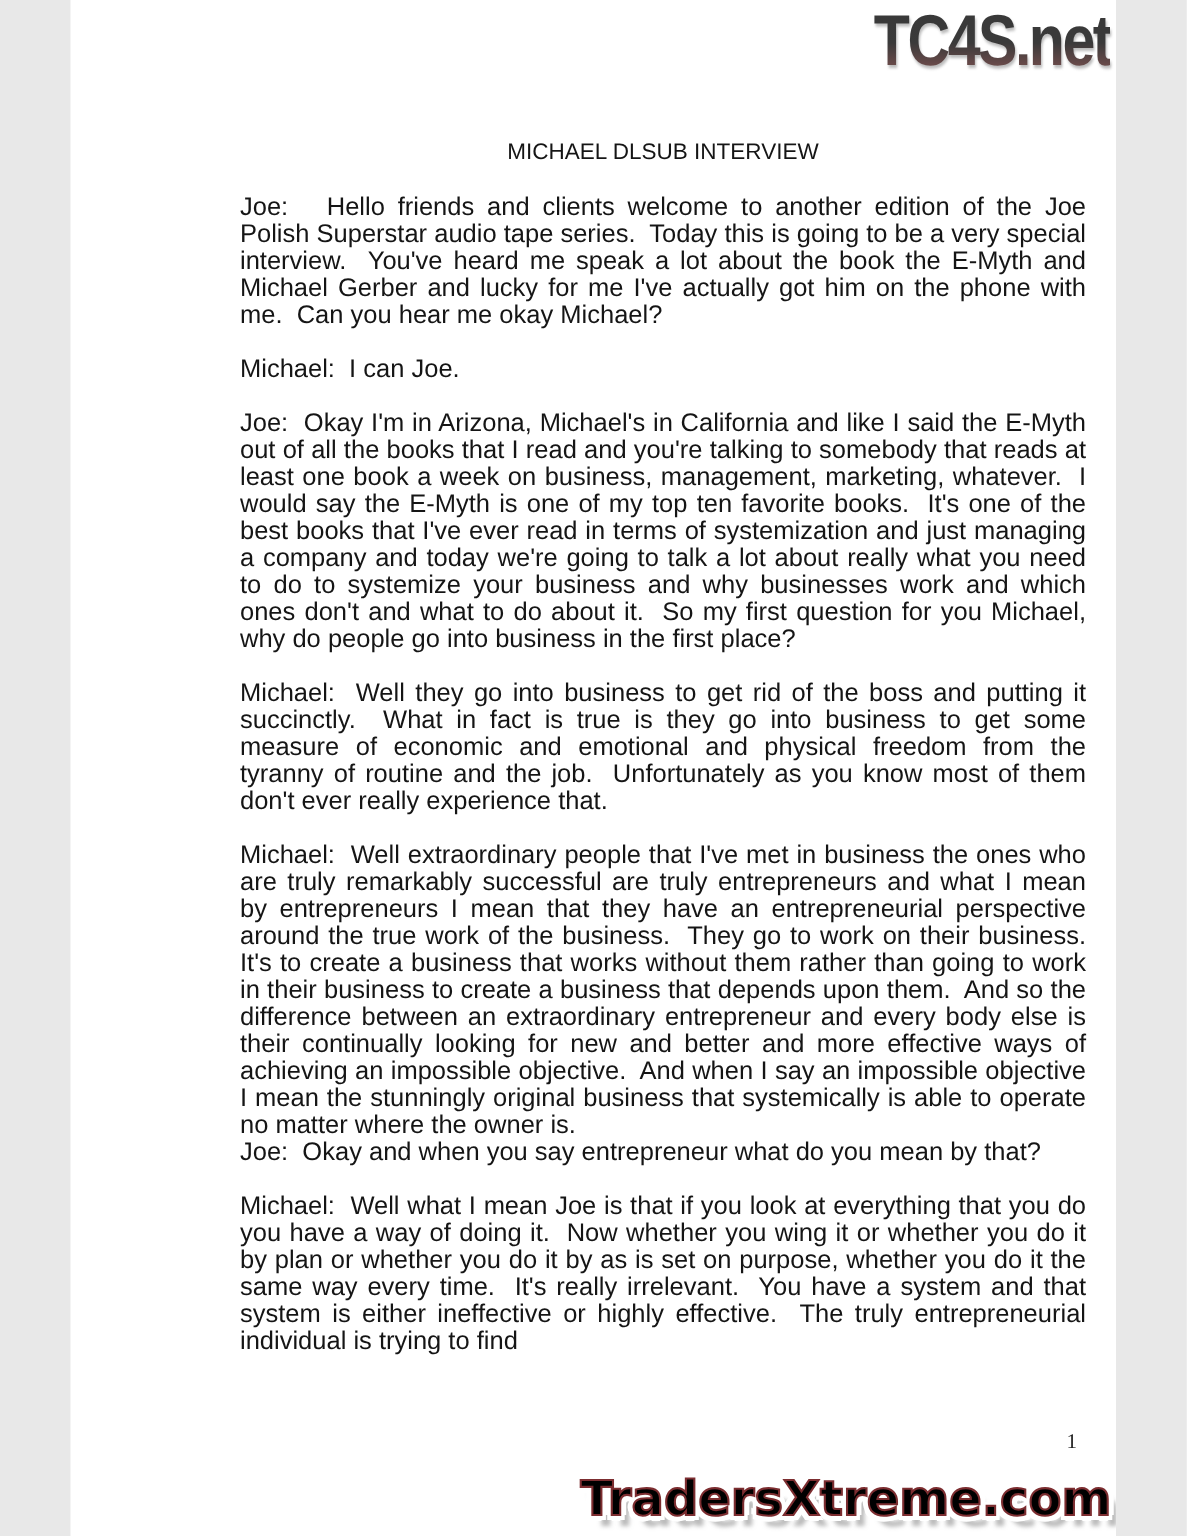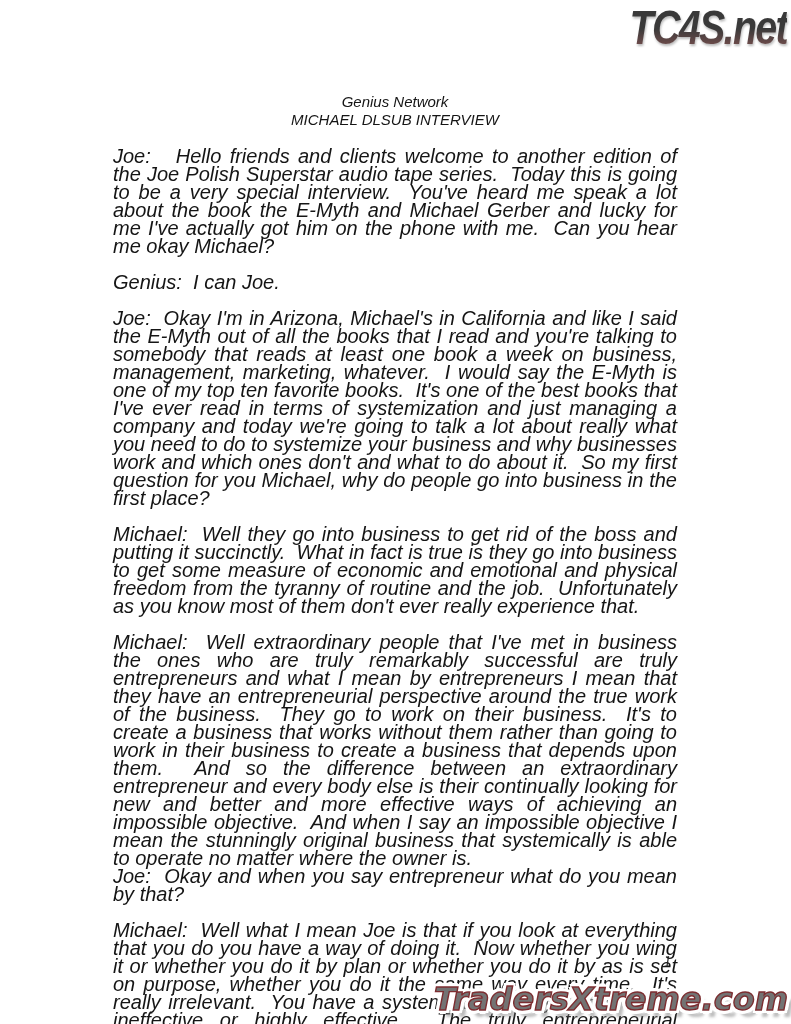--- a/index.html
+++ b/index.html
@@ -1,40 +1,39 @@
 <!DOCTYPE html>
 <html><head>
 <meta charset="utf-8">
 <style>
   html,body{margin:0;padding:0;background:#e8e8e8;}
   .page{
     position:relative;
-    width:791px;height:1024px;
+    width:697px;height:1024px;
     background:#ffffff;
     margin:0 auto;
     overflow:hidden;
     font-family:"Liberation Sans", sans-serif;
     color:#151515;
-    font-style:italic;
   }
   
   .content{
     position:absolute;
     left:113px;top:93px;
     width:564px;
   }
   .doc-title{
     text-align:center;
     font-size:15px;
     line-height:18px;
     margin:0 0 18px 0;
   }
   .para{
     margin:0 0 18px 0;
-    font-size:20px;
+    font-size:17px;
     line-height:18px;
     text-align:justify;
     white-space:pre-wrap;
   }
   .para.tight{margin-bottom:0;margin-top:17px;}
   
   .wm-tc4s{
     position:absolute;
     top:0px;right:4px;
     font-family:"Liberation Sans", sans-serif;
@@ -67,21 +66,21 @@
       7px 8px 3px rgba(110,110,110,0.55);
   }
   
   .wm-traders{
     position:absolute;
     right:3px;bottom:6px;
     font-family:"DejaVu Sans", sans-serif;
     font-weight:bold;
     font-size:32px;
     letter-spacing:0px;
-    color:#737373;
+    color:#000000;
     -webkit-text-stroke:1.4px #7c2d30;
     text-shadow:
       -4px 0 0 #ffffff, 4px 0 0 #ffffff,
       0 -4px 0 #ffffff, 0 4px 0 #ffffff,
       -3px -3px 0 #ffffff, 3px -3px 0 #ffffff,
       -3px 3px 0 #ffffff, 3px 3px 0 #ffffff,
       6px 7px 3px rgba(140,140,140,0.6);
   }
   
   .page-number{
@@ -94,27 +93,26 @@
 </style>
 </head>
 <body>
 
 <div class="page">
 
   <div class="wm-tc4s">TC4S.net</div>
 
   <div class="content">
     <div class="doc-title">
-      <div>Genius Network</div>
       <div>MICHAEL DLSUB INTERVIEW</div>
     </div>
 
     <p class="para">Joe:   Hello friends and clients welcome to another edition of the Joe Polish Superstar audio tape series.  Today this is going to be a very special interview.  You've heard me speak a lot about the book the E-Myth and Michael Gerber and lucky for me I've actually got him on the phone with me.  Can you hear me okay Michael?</p>
 
-    <p class="para">Genius:  I can Joe.</p>
+    <p class="para">Michael:  I can Joe.</p>
 
     <p class="para">Joe:  Okay I'm in Arizona, Michael's in California and like I said the E-Myth out of all the books that I read and you're talking to somebody that reads at least one book a week on business, management, marketing, whatever.  I would say the E-Myth is one of my top ten favorite books.  It's one of the best books that I've ever read in terms of systemization and just managing a company and today we're going to talk a lot about really what you need to do to systemize your business and why businesses work and which ones don't and what to do about it.  So my first question for you Michael, why do people go into business in the first place?</p>
 
     <p class="para">Michael:  Well they go into business to get rid of the boss and putting it succinctly.  What in fact is true is they go into business to get some measure of economic and emotional and physical freedom from the tyranny of routine and the job.  Unfortunately as you know most of them don't ever really experience that.</p>
 
 
     <p class="para tight">Michael:  Well extraordinary people that I've met in business the ones who are truly remarkably successful are truly entrepreneurs and what I mean by entrepreneurs I mean that they have an entrepreneurial perspective around the true work of the business.  They go to work on their business.  It's to create a business that works without them rather than going to work in their business to create a business that depends upon them.  And so the difference between an extraordinary entrepreneur and every body else is their continually looking for new and better and more effective ways of achieving an impossible objective.  And when I say an impossible objective I mean the stunningly original business that systemically is able to operate no matter where the owner is.</p>
 
     <p class="para">Joe:  Okay and when you say entrepreneur what do you mean by that?</p>
 

